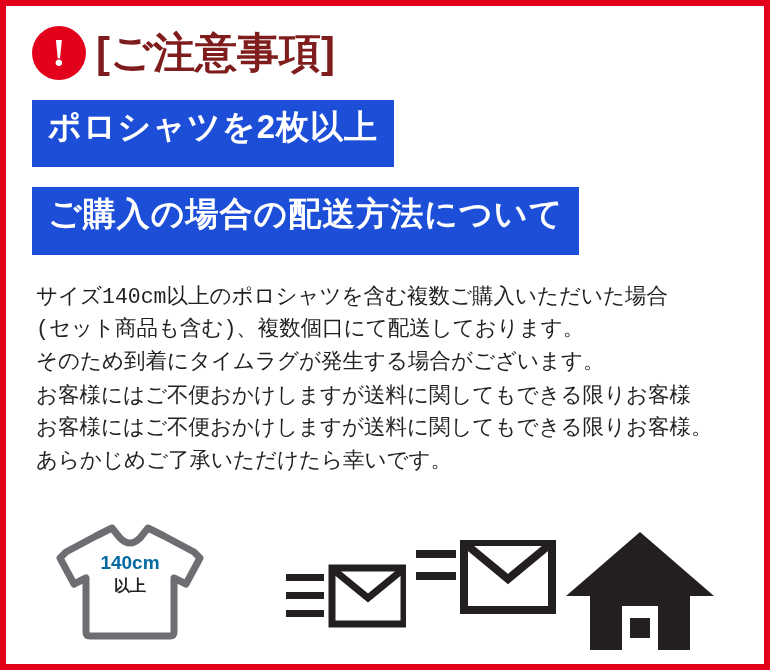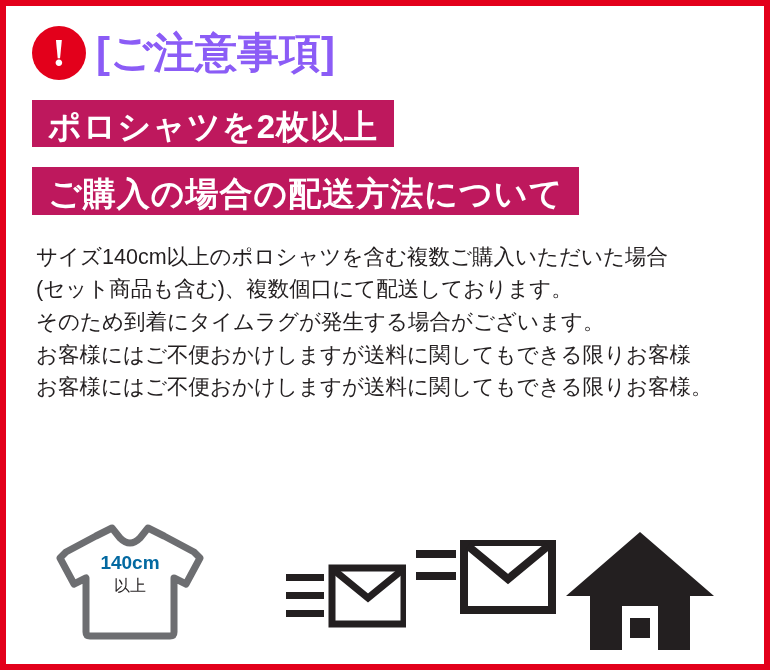--- a/index.html
+++ b/index.html
@@ -46,54 +46,54 @@
     font-size: 40px;
     font-weight: bold;
     line-height: 54px;
     text-align: center;
     flex: 0 0 auto;
     font-family: "Liberation Serif", serif;
   }
   .title-text {
     font-size: 42px;
     font-weight: bold;
-    color: #8b5cf6;
+    color: #7f1d1d;
     letter-spacing: 0px;
     line-height: 1;
     white-space: nowrap;
   }
 
   
   .banners {
     margin-top: 20px;
   }
   .banner {
     display: inline-block;
-    background: #be185d;
+    background: #1d4ed8;
     color: #ffffff;
     font-size: 33px;
     font-weight: bold;
     line-height: 1.25;
-    padding: 6px 16px 0 16px;
+    padding: 6px 16px 20px 16px;
     white-space: nowrap;
     letter-spacing: 1px;
   }
   .banner-1 { margin-left: 6px; }
   .banner-2 { margin-top: 20px; margin-left: 6px; }
 
   
   .para {
     margin-left: 10px;
     font-size: 21.5px;
     line-height: 1.52;
     color: #231f20;
     letter-spacing: 0px;
     white-space: nowrap;
   }
-  .para-block-1 { margin-top: 26px; }
+  .para-block-1 { margin-top: 26px; font-family: Liberation Mono, monospace; }
   .para-block-2 { }
 
   
   .icons {
     position: absolute;
     left: 40px;
     right: 20px;
     bottom: 12px;
     height: 130px;
   }
@@ -135,21 +135,21 @@
     font-weight: bold;
     color: #0369a1;
   }
   .shirt-label .l2 {
     position: absolute;
     top: 54px;
     left: 0;
     width: 148px;
     text-align: center;
     font-size: 16px;
-    font-weight: normal;
+    font-weight: bold;
     color: #231f20;
   }
 </style>
 </head>
 <body>
 
 <div class="page">
   <div class="inner">
 
     <div class="title-row">
@@ -164,20 +164,21 @@
 
     <div class="para-block-1">
       <div class="para">サイズ140cm以上のポロシャツを含む複数ご購入いただいた場合</div>
       <div class="para">(セット商品も含む)、複数個口にて配送しております。</div>
       <div class="para">そのため到着にタイムラグが発生する場合がございます。</div>
     </div>
 
     <div class="para-block-2">
       <div class="para">お客様にはご不便おかけしますが送料に関してもできる限りお客様</div>
       <div class="para">お客様にはご不便おかけしますが送料に関してもできる限りお客様。</div>
+      <div class="para">あらかじめご了承いただけたら幸いです。</div>
     </div>
 
     <div class="icons">
 
       <div class="icon-shirt">
         <svg width="148" height="118" viewBox="0 0 148 118" xmlns="http://www.w3.org/2000/svg">
           <path d="M56 6 L40 14 L10 30 L4 36 L18 62 L30 56 L30 110 Q30 114 34 114 L114 114 Q118 114 118 110 L118 56 L130 62 L144 36 L138 30 L108 14 L92 6 L84 16 Q74 26 64 16 Z" fill="none" stroke="#6d6e71" stroke-width="7" stroke-linejoin="round"></path>
         </svg>
       </div>
       <div class="shirt-label">

